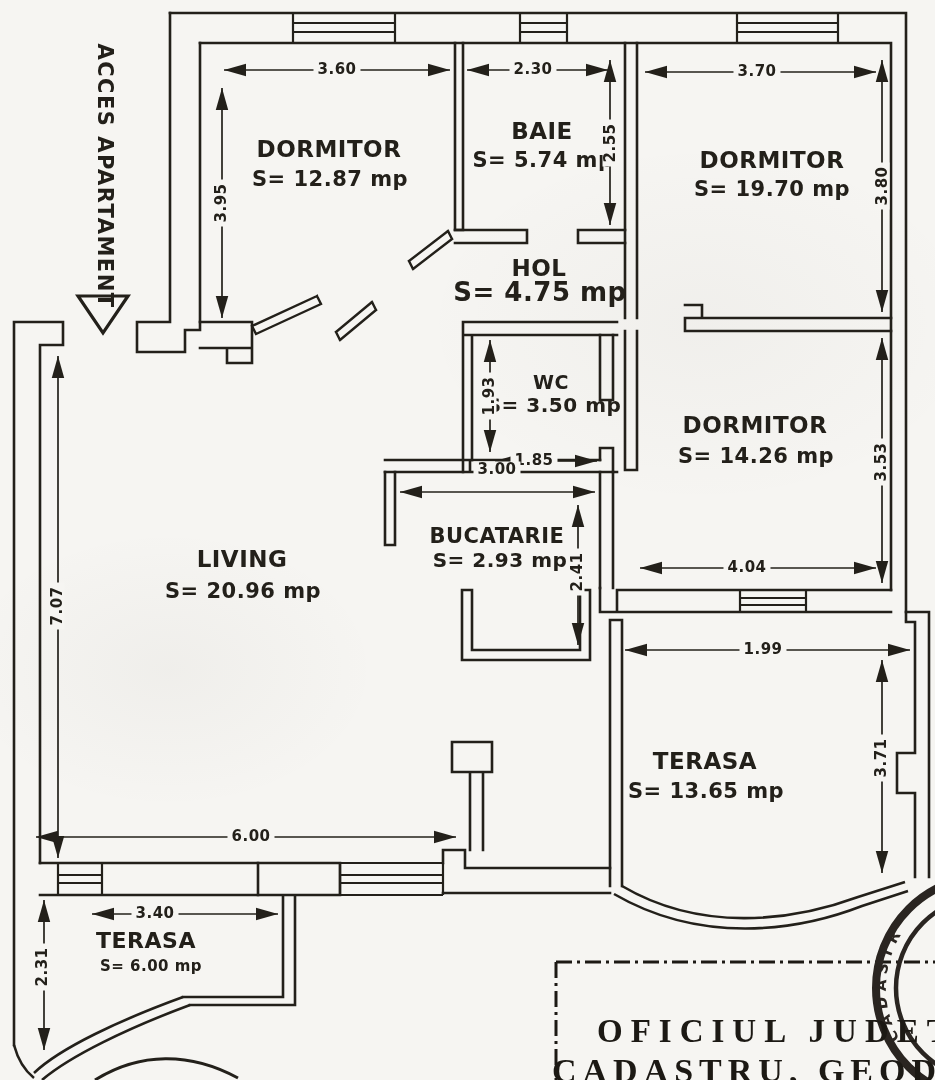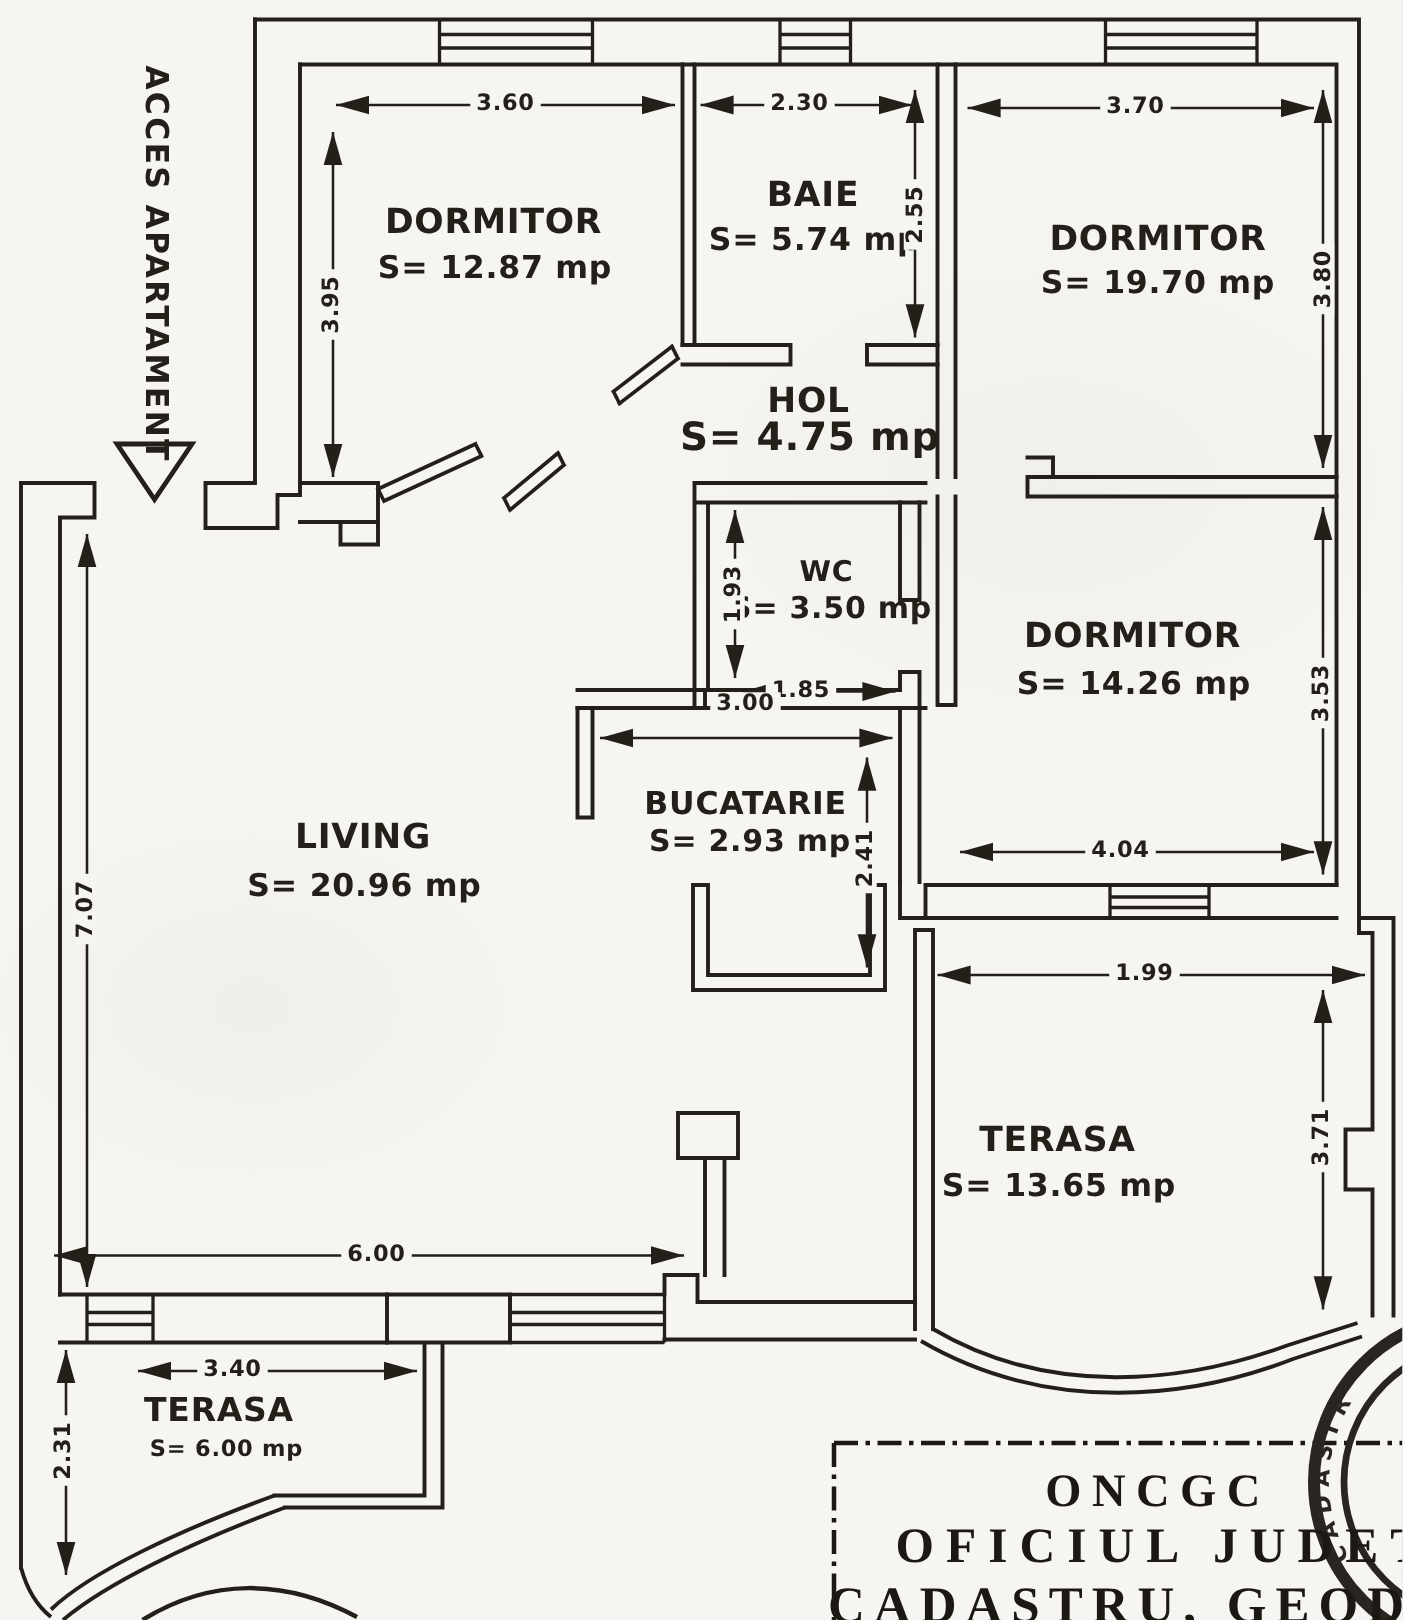--- a/index.html
+++ b/index.html
@@ -203,17 +203,16 @@
   <div class="lbl dim vert" style="left:577px;top:572px">2.41</div>
   <div class="lbl dim vert" style="left:881px;top:462px">3.53</div>
   <div class="lbl dim" style="left:747px;top:567px">4.04</div>
   <div class="lbl dim" style="left:763px;top:649px">1.99</div>
   <div class="lbl dim vert" style="left:881px;top:758px">3.71</div>
   <div class="lbl dim vert" style="left:57px;top:606px">7.07</div>
   <div class="lbl dim" style="left:251px;top:836px">6.00</div>
   <div class="lbl dim" style="left:155px;top:913px">3.40</div>
   <div class="lbl dim vert" style="left:42px;top:967px">2.31</div>
 
-  <div class="footer-text org-acronym" style="left:772px;top:994px">ONCGC</div>
   <div class="footer-text org-line1" style="left:597px;top:1013px">OFICIUL JUDEȚE</div>
   <div class="footer-text org-line2" style="left:552px;top:1052px">CADASTRU, GEOD</div>
 
 </div>
 
 </body></html>

